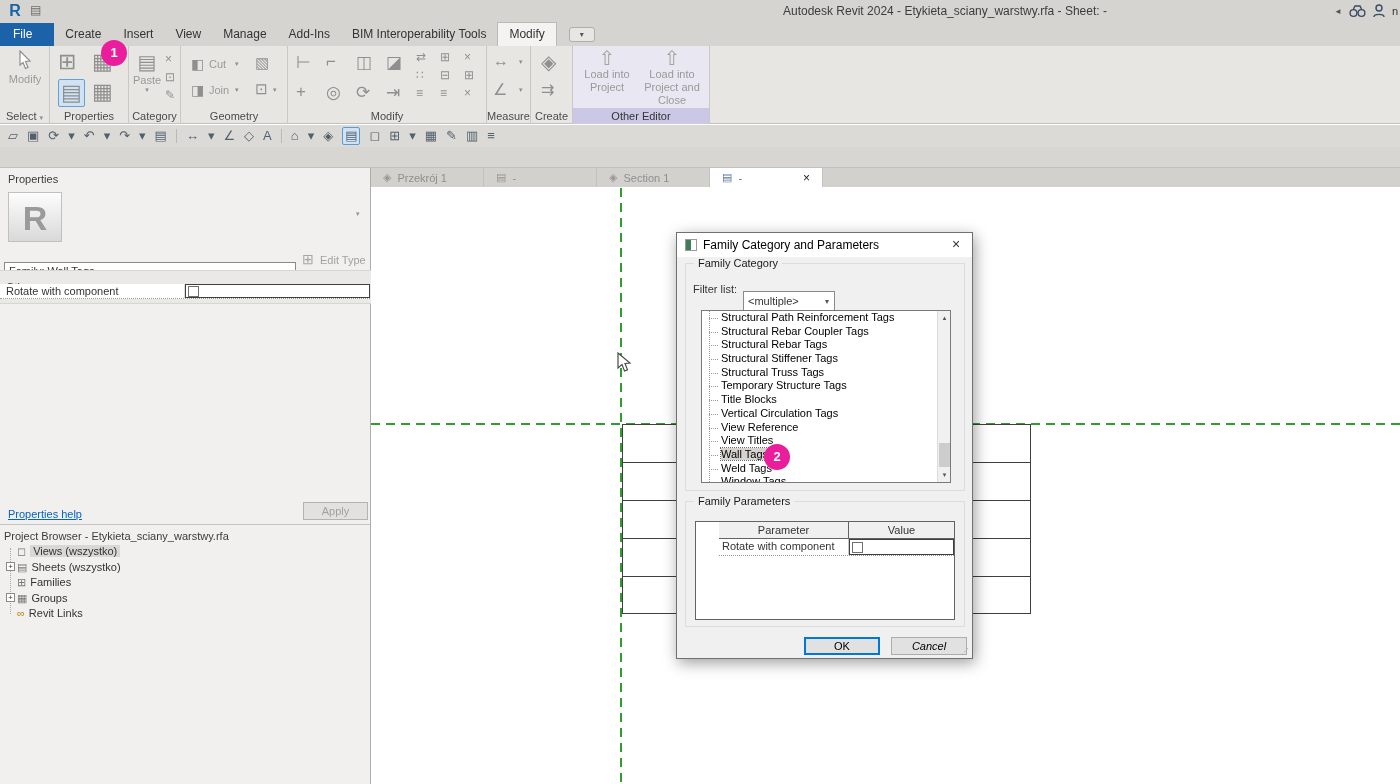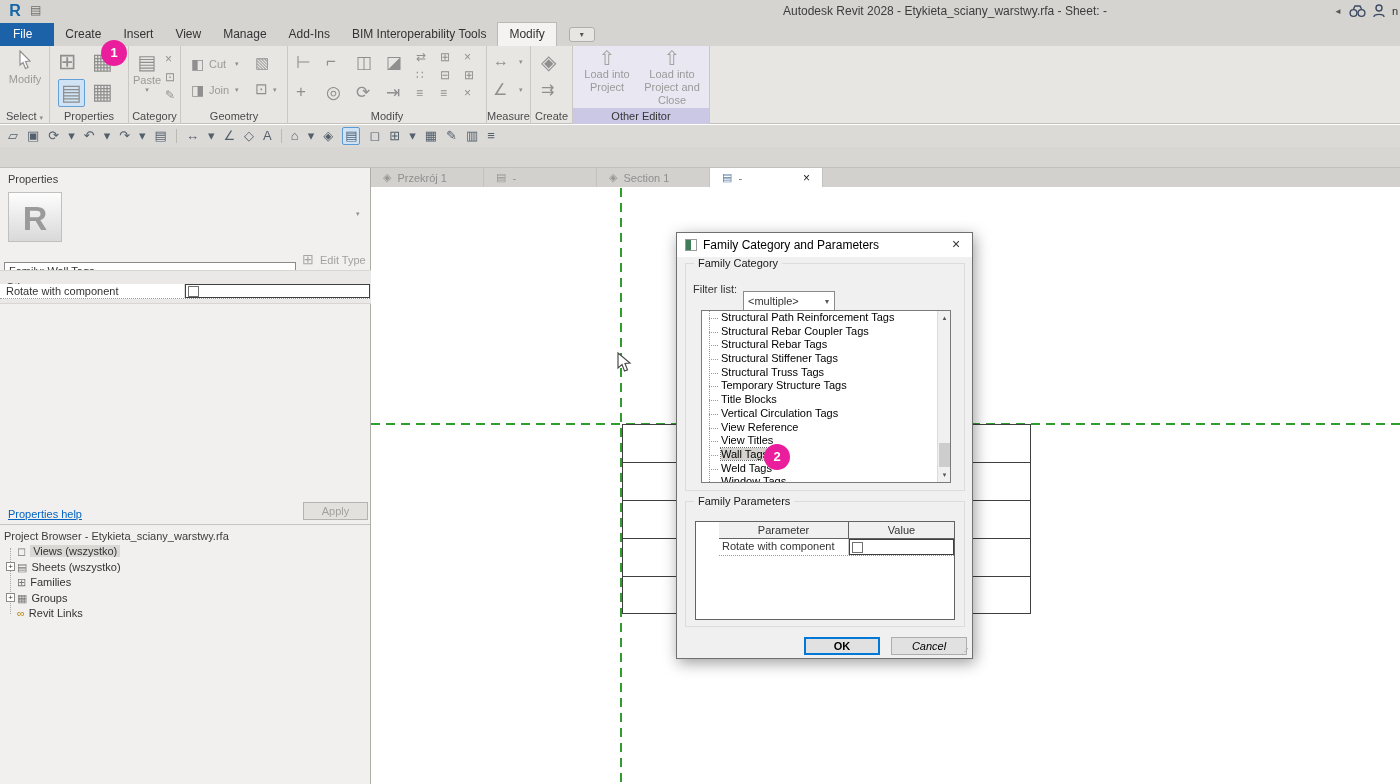--- a/index.html
+++ b/index.html
@@ -94,36 +94,36 @@
   #tree-vline { position:absolute; left:7px; top:0; height:171px; border-left:1px dotted #9a9a9a; }
   .cat.sel .cat-label { background:#d5d2cf; outline:1px dotted #6a6a6a; }
   #lb-scroll { position:absolute; right:0; top:0; width:13px; height:171px; background:#f0f0f0; border-left:1px solid #dcdcdc; }
   #lb-scroll .sarr { position:absolute; left:0; width:13px; height:14px; text-align:center; font-size:7px; color:#555; line-height:14px; }
   #lb-thumb { position:absolute; left:1px; width:11px; height:24px; bottom:15px; background:#cdcdcd; }
   #fp-table { left:18px; top:288px; width:260px; height:99px; background:#fff; border:1px solid #636363;padding-left:23px; }
   #fp-head { display:flex; height:17px; background:#f0f0f0; border-bottom:1px solid #636363; font-size:11px; }
   #fp-head div { line-height:16px; text-align:center; }
   #fp-row { display:flex; height:17px; border-bottom:1px dotted #9a9a98; font-size:11px; }
   .dbtn { position:absolute; top:404px; width:76px; height:18px; background:#e1e1e1; border:1px solid #adadad; font-size:11px; text-align:center; line-height:16px; color:#000; }
-  .dbtn.focus { border:2px solid #0078d7; line-height:14px;font-weight:bold; }
+  .dbtn.focus { border:2px solid #0078d7; line-height:14px; }
   #grip { position:absolute; right:3px; bottom:2px; width:8px; height:8px; color:#9a9a9a; font-size:8px; line-height:8px; }
 
   
   .badge { position:absolute; width:26px; height:26px; border-radius:50%; background:#ea1e9c; color:#fff; font-size:13px; font-weight:bold; text-align:center; line-height:26px; z-index:60; }
   #cursor { z-index:70; }
 </style>
 </head>
 <body>
 
 <div id="root">
 
   <div id="titlebar" class="abs">
     <div class="abs rvt-logo">R</div>
     <div class="abs tb-sheet-icon">▤</div>
-    <div class="abs tb-title">Autodesk Revit 2028 - Etykieta_sciany_warstwy.rfa - Sheet:  -</div>
+    <div class="abs tb-title">Autodesk Revit 2024 - Etykieta_sciany_warstwy.rfa - Sheet:  -</div>
     <div class="abs tb-right">
       <span class="tb-arrow">◄</span>
       <svg width="17" height="13" viewBox="0 0 17 13">
         <circle cx="4.5" cy="8" r="3.4" fill="none" stroke="#3c4a63" stroke-width="1.4"></circle>
         <circle cx="12.5" cy="8" r="3.4" fill="none" stroke="#3c4a63" stroke-width="1.4"></circle>
         <path d="M4.5 4 L6 1 H11 L12.5 4" fill="none" stroke="#3c4a63" stroke-width="1.4"></path>
       </svg>
       <svg width="12" height="14" viewBox="0 0 12 14">
         <circle cx="6" cy="4" r="3" fill="none" stroke="#3c4a63" stroke-width="1.4"></circle>
         <path d="M1 13 C1 9.5 11 9.5 11 13" fill="none" stroke="#3c4a63" stroke-width="1.4"></path>

